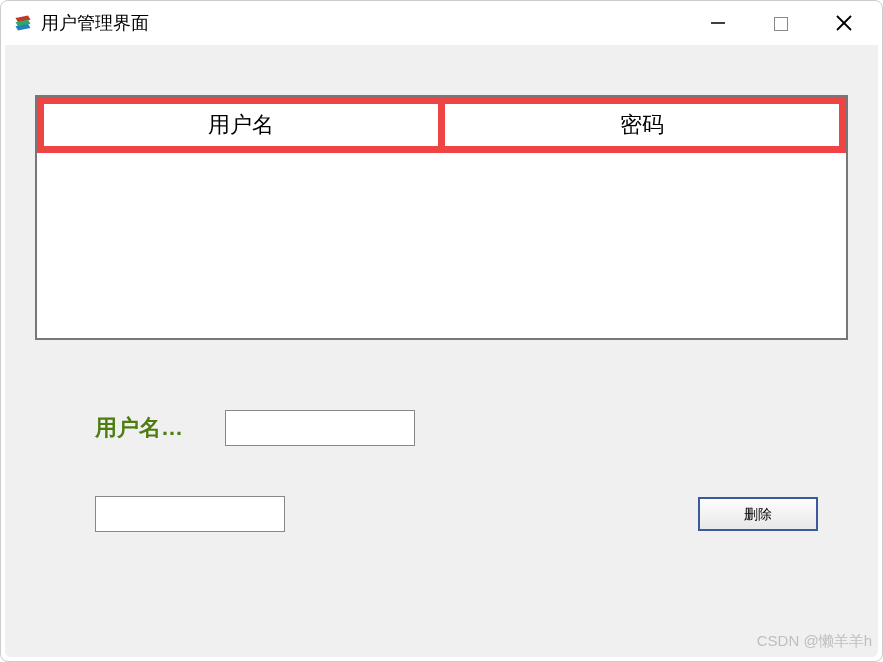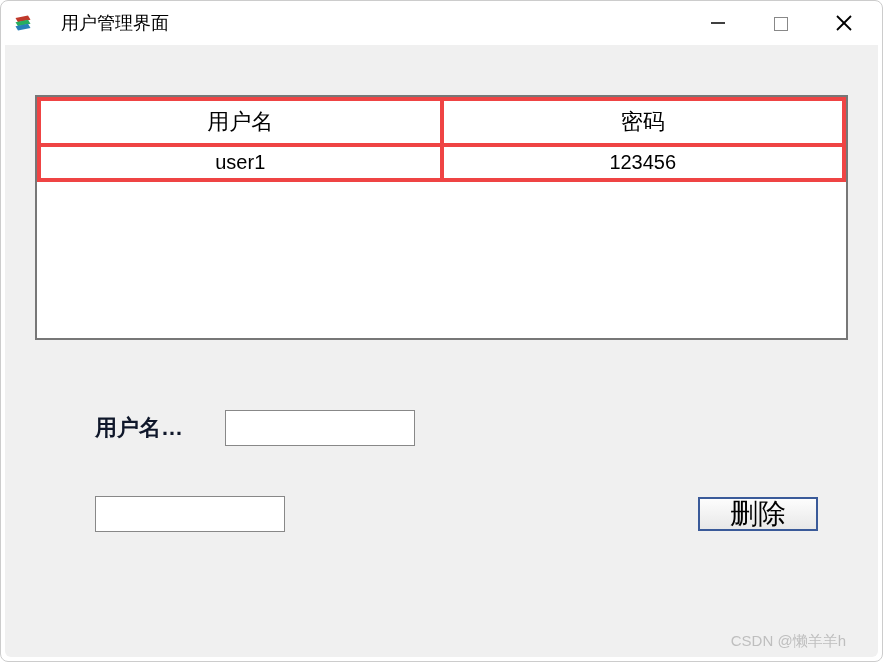--- a/index.html
+++ b/index.html
@@ -21,21 +21,20 @@
       border: 1px solid #ccc;
       border-radius: 8px;
       position: relative;
     }
     .titlebar {
       height: 44px;
       display: flex;
       align-items: center;
       padding: 0 12px;
       border-bottom: none;
-      gap: 20px;
     }
     .titlebar-icon {
       width: 20px;
       height: 20px;
       margin-right: 8px;
       display: inline-flex;
       align-items: center;
       justify-content: center;
     }
     .titlebar-title {
@@ -87,21 +86,21 @@
       border: 2px solid #777;
       background: #fff;
       height: 245px;
     }
     table {
       width: 100%;
       border-collapse: collapse;
       table-layout: fixed;
     }
     th, td {
-      border: 4px solid #ef4444;
+      border: 7px solid #ef4444;
       text-align: center;
       font-size: 20px;
       padding: 4px 0;
       font-weight: normal;
     }
     th {
       font-size: 22px;
       background: #fff;
       padding: 6px 0;
     }
@@ -111,46 +110,46 @@
       padding-right: 60px;
     }
     .form-row {
       display: flex;
       align-items: center;
       margin-bottom: 50px;
     }
     .form-label {
       font-size: 22px;
       font-weight: bold;
-      color: #0f172a;
+      color: #4d7c0f;
       width: 130px;
     }
     .form-input {
       width: 190px;
       height: 36px;
       border: 1px solid #888;
       background: #fff;
       padding: 0 6px;
       font-size: 18px;
     }
     .btn-delete {
       margin-left: auto;
       width: 120px;
       height: 34px;
       background: linear-gradient(#fdfdfd, #e8e8e8);
       border: 2px solid #3a5a99;
-      font-size: 28px;
+      font-size: 14px;
       text-align: center;
       line-height: 30px;
       cursor: default;
     }
     .watermark {
       position: absolute;
       bottom: 6px;
-      right: 32px;
+      right: 6px;
       font-size: 15px;
       color: #aaa;
       opacity: 0.7;
       pointer-events: none;
     }
   </style>
 </head>
 <body>
 
 <div class="window">
@@ -183,24 +182,20 @@
   <div class="content">
     <div class="table-wrap">
       <table>
         <thead>
           <tr>
             <th>用户名</th>
             <th>密码</th>
           </tr>
         </thead>
         <tbody>
-          <tr>
-            <td>user1</td>
-            <td>123456</td>
-          </tr>
         </tbody>
       </table>
     </div>
 
     <div class="form-area">
       <div class="form-row">
         <span class="form-label">用户名…</span>
         <input class="form-input" type="text" value="" style="">
       </div>
       <div class="form-row">

